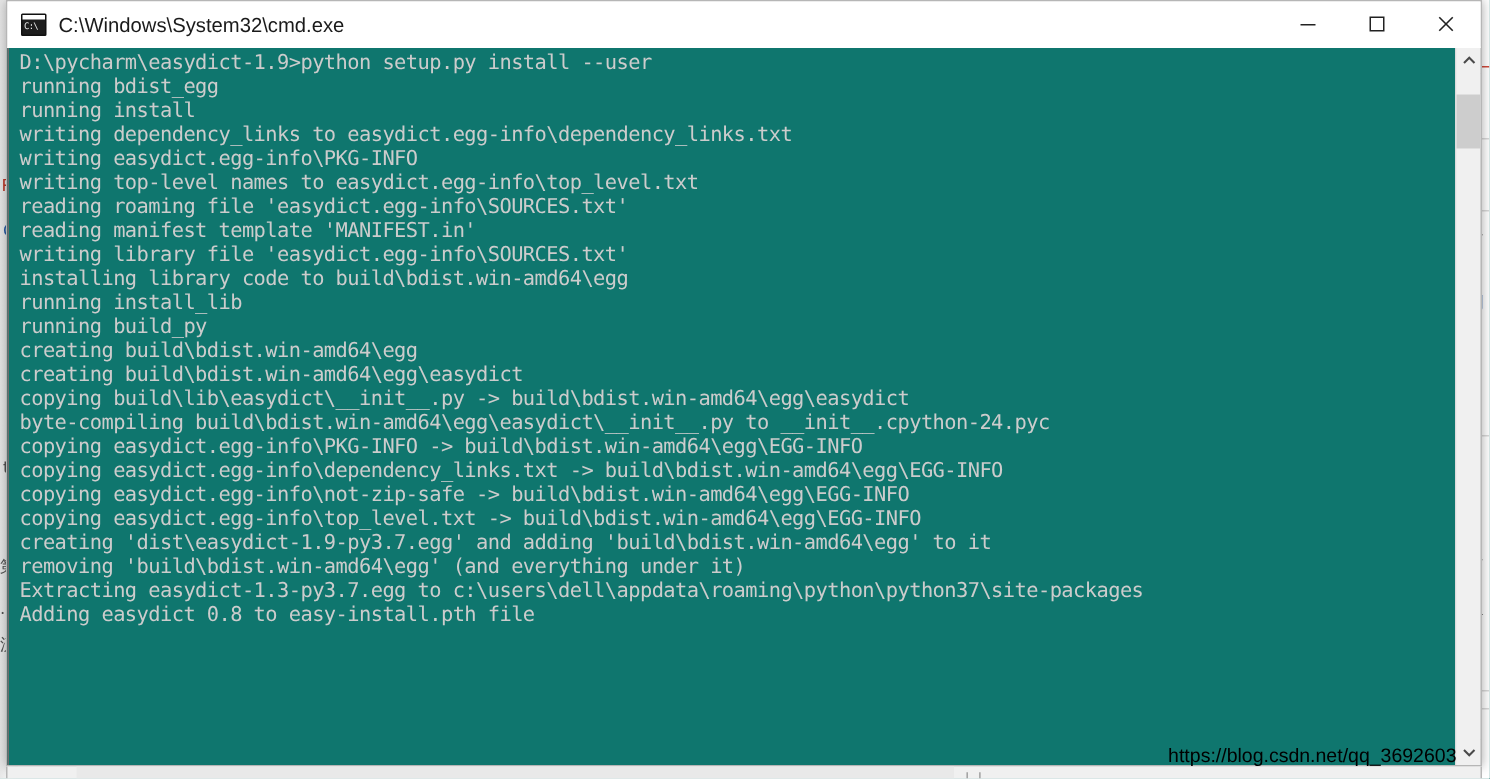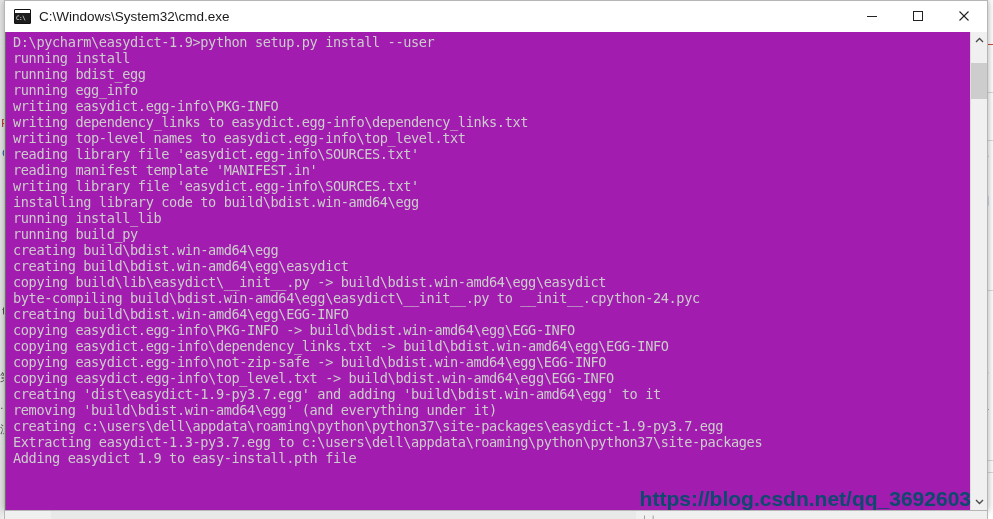--- a/index.html
+++ b/index.html
@@ -130,21 +130,21 @@
   #client {
     flex: 1;
     display: flex;
     min-height: 0;
     background: #0c0c0c;
     position: relative;
   }
 
   #console {
     flex: 1;
-    background: #a21caf;
+    background: #0f766e;
     position: relative;
     overflow: hidden;
     border-left: 1px solid #6d6d6d;
     box-sizing: border-box;
   }
   #console-inner {
     position: absolute;
     left: 7px;
     top: 2px;
     right: 0;
@@ -230,27 +230,26 @@
     line-height: 9px;
     letter-spacing: 1px;
   }
 
   
   #watermark {
     position: absolute;
     right: 22px;
     bottom: 8px;
     font-family: "Liberation Sans", sans-serif;
-    font-size: 21px;
-    color: #0c4a6e;
+    font-size: 13px;
+    color: #000000;
     white-space: nowrap;
     pointer-events: none;
     user-select: none;
     letter-spacing: 0px;
-    font-weight: bold;
   }
 </style>
 </head>
 <body>
 
 <div id="screen">
 
   <div class="bg-page">
     <div class="bg-left-strip"></div>
 
@@ -301,46 +300,43 @@
           </svg>
         </button>
       </div>
     </div>
 
     <div id="client">
 
       <div id="console">
         <div id="console-inner">
             <div class="cline">D:\pycharm\easydict-1.9&gt;python setup.py install --user</div>
+            <div class="cline">running bdist_egg</div>
             <div class="cline">running install</div>
-            <div class="cline">running bdist_egg</div>
-            <div class="cline">running egg_info</div>
+            <div class="cline">writing dependency_links to easydict.egg-info\dependency_links.txt</div>
             <div class="cline">writing easydict.egg-info\PKG-INFO</div>
-            <div class="cline">writing dependency_links to easydict.egg-info\dependency_links.txt</div>
             <div class="cline">writing top-level names to easydict.egg-info\top_level.txt</div>
-            <div class="cline">reading library file 'easydict.egg-info\SOURCES.txt'</div>
+            <div class="cline">reading roaming file 'easydict.egg-info\SOURCES.txt'</div>
             <div class="cline">reading manifest template 'MANIFEST.in'</div>
             <div class="cline">writing library file 'easydict.egg-info\SOURCES.txt'</div>
             <div class="cline">installing library code to build\bdist.win-amd64\egg</div>
             <div class="cline">running install_lib</div>
             <div class="cline">running build_py</div>
             <div class="cline">creating build\bdist.win-amd64\egg</div>
             <div class="cline">creating build\bdist.win-amd64\egg\easydict</div>
             <div class="cline">copying build\lib\easydict\__init__.py -&gt; build\bdist.win-amd64\egg\easydict</div>
             <div class="cline">byte-compiling build\bdist.win-amd64\egg\easydict\__init__.py to __init__.cpython-24.pyc</div>
-            <div class="cline">creating build\bdist.win-amd64\egg\EGG-INFO</div>
             <div class="cline">copying easydict.egg-info\PKG-INFO -&gt; build\bdist.win-amd64\egg\EGG-INFO</div>
             <div class="cline">copying easydict.egg-info\dependency_links.txt -&gt; build\bdist.win-amd64\egg\EGG-INFO</div>
             <div class="cline">copying easydict.egg-info\not-zip-safe -&gt; build\bdist.win-amd64\egg\EGG-INFO</div>
             <div class="cline">copying easydict.egg-info\top_level.txt -&gt; build\bdist.win-amd64\egg\EGG-INFO</div>
             <div class="cline">creating 'dist\easydict-1.9-py3.7.egg' and adding 'build\bdist.win-amd64\egg' to it</div>
             <div class="cline">removing 'build\bdist.win-amd64\egg' (and everything under it)</div>
-            <div class="cline">creating c:\users\dell\appdata\roaming\python\python37\site-packages\easydict-1.9-py3.7.egg</div>
             <div class="cline">Extracting easydict-1.3-py3.7.egg to c:\users\dell\appdata\roaming\python\python37\site-packages</div>
-            <div class="cline">Adding easydict 1.9 to easy-install.pth file</div>
+            <div class="cline">Adding easydict 0.8 to easy-install.pth file</div>
           </div>
       </div>
 
       <div id="vscroll">
         <div class="sb-arrow">
           <svg width="9" height="7" viewBox="0 0 9 7" aria-hidden="true">
             <polyline points="1,5 4.5,1.5 8,5" fill="none" stroke="#4a4a4a" stroke-width="1.4"></polyline>
           </svg>
         </div>
         <div id="vscroll-track">

